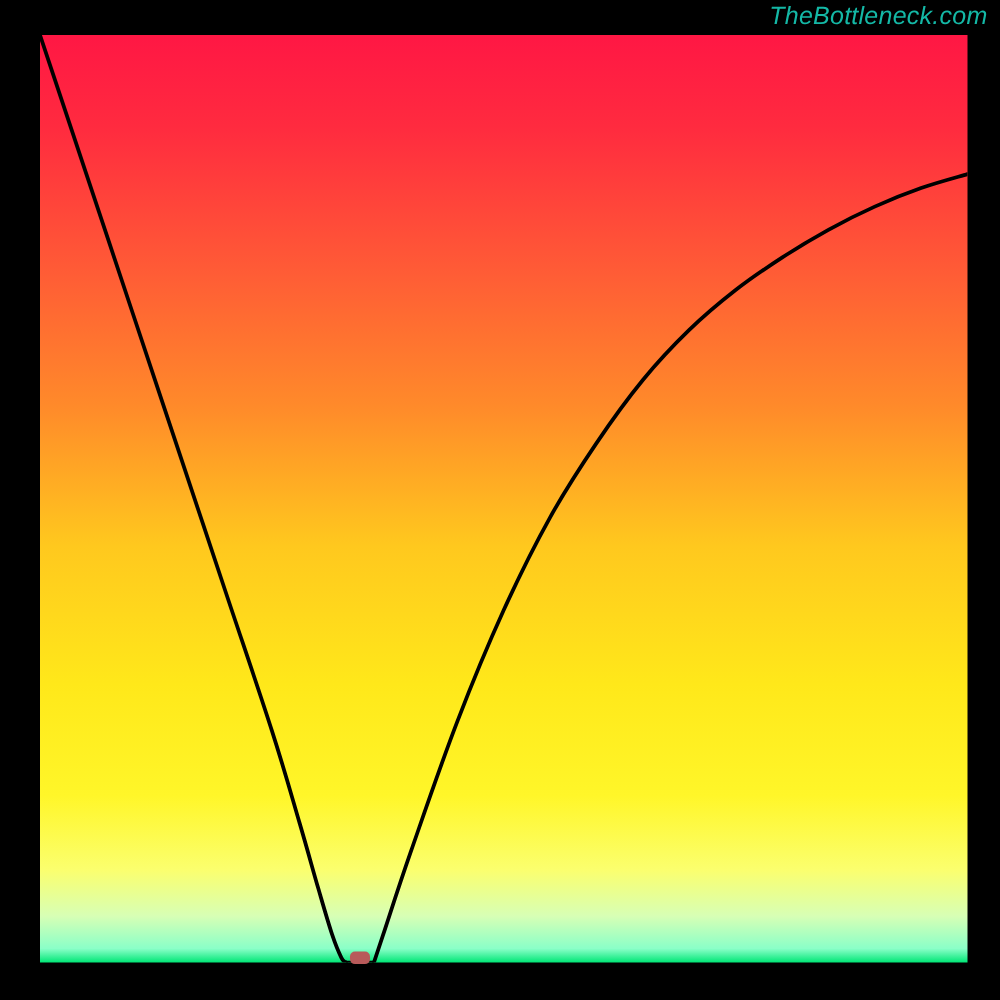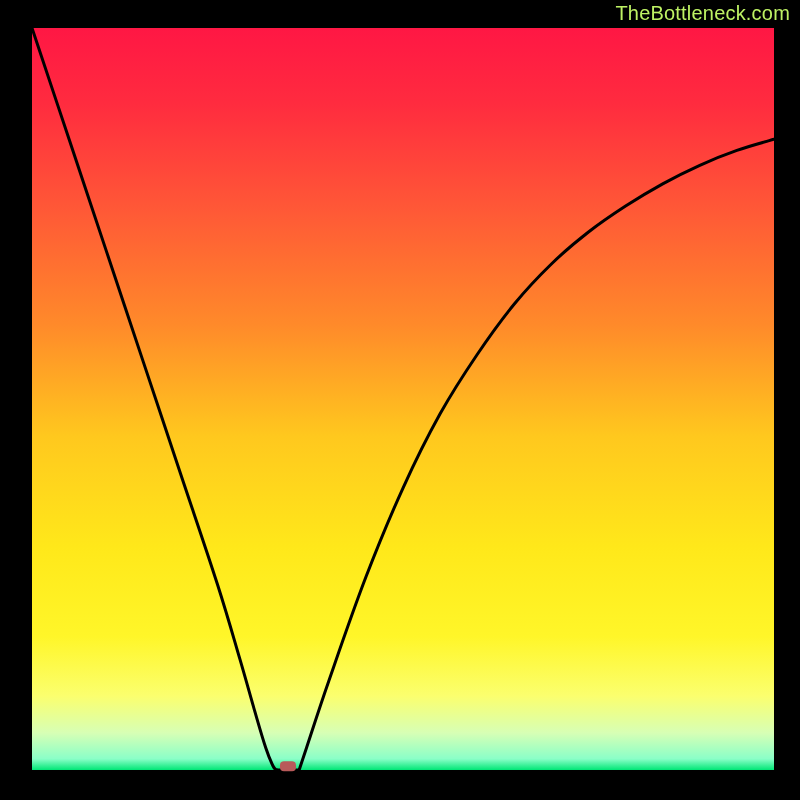--- a/index.html
+++ b/index.html
@@ -13,25 +13,26 @@
   }
   .stage {
     position: relative;
     width: 800px;
     height: 800px;
   }
   .watermark {
     position: absolute;
     top: 2px;
     right: 10px;
-    color: #bef264;
+    color: #14b8a6;
     font-size: 20px;
     font-weight: 500;
     letter-spacing: 0.2px;
     z-index: 5;
+    font-style: italic;
   }
   svg {
     position: absolute;
     top: 0;
     left: 0;
   }
 </style>
 </head>
 <body>
 

